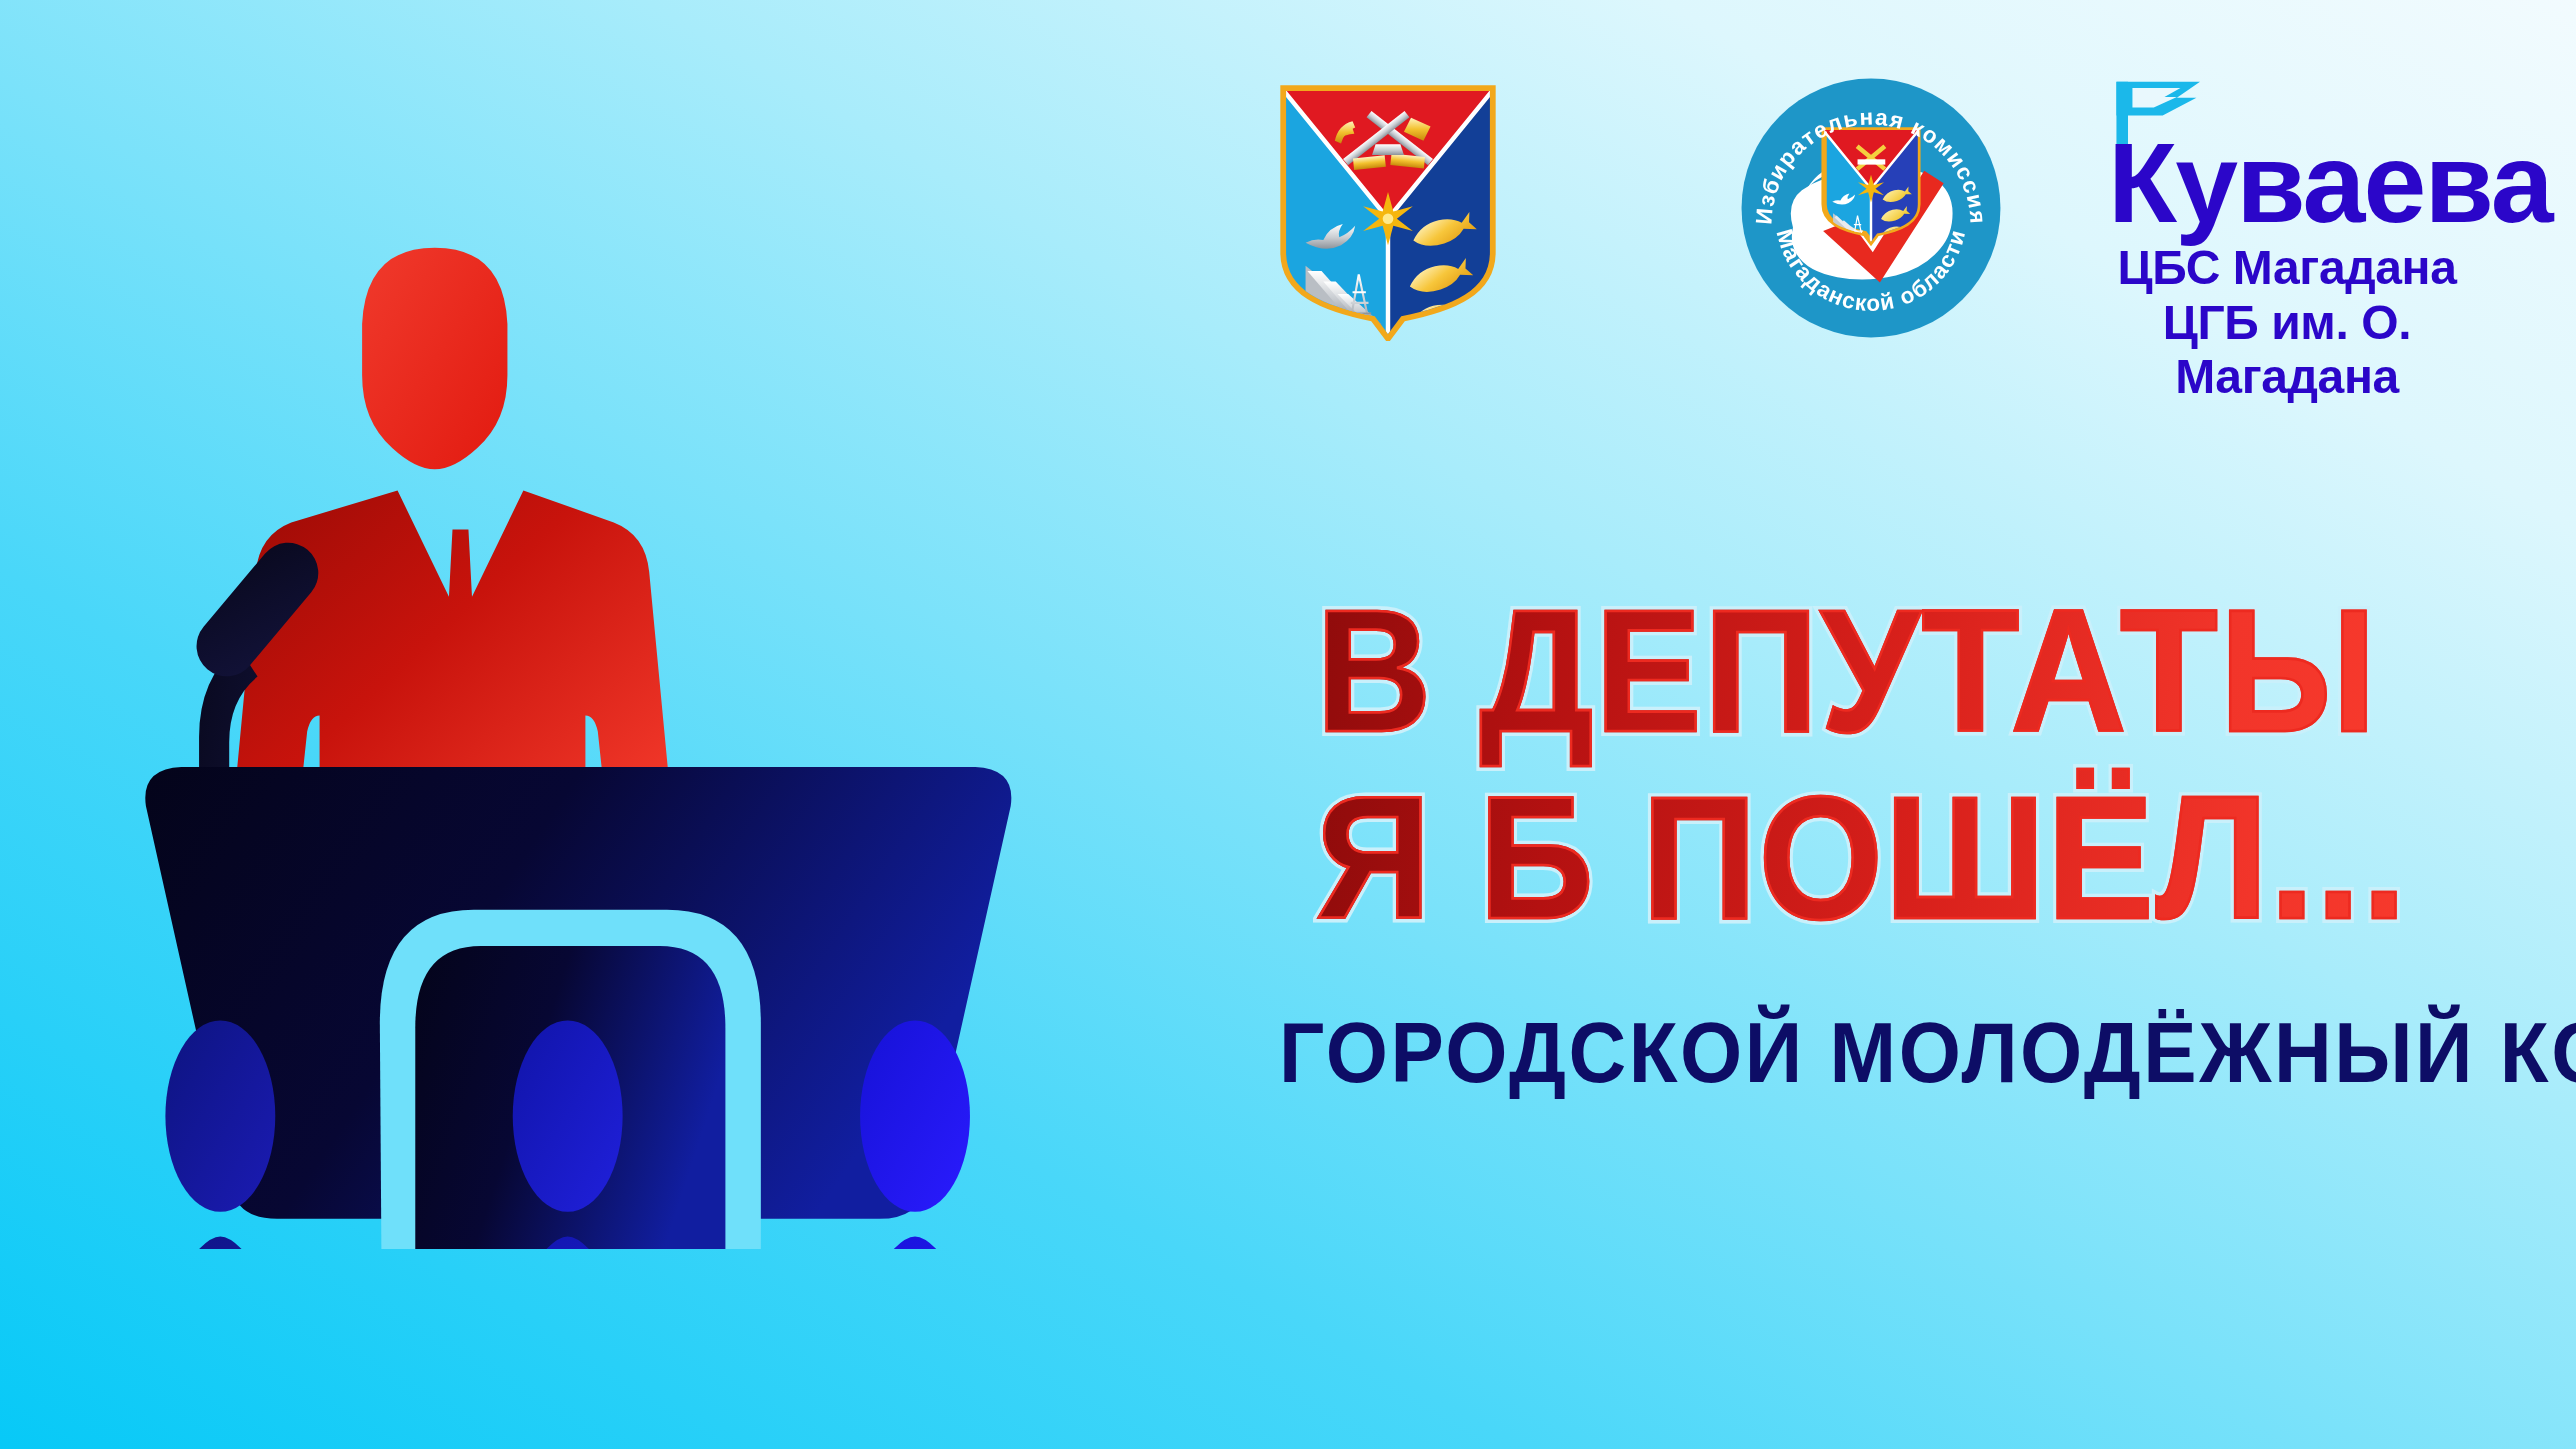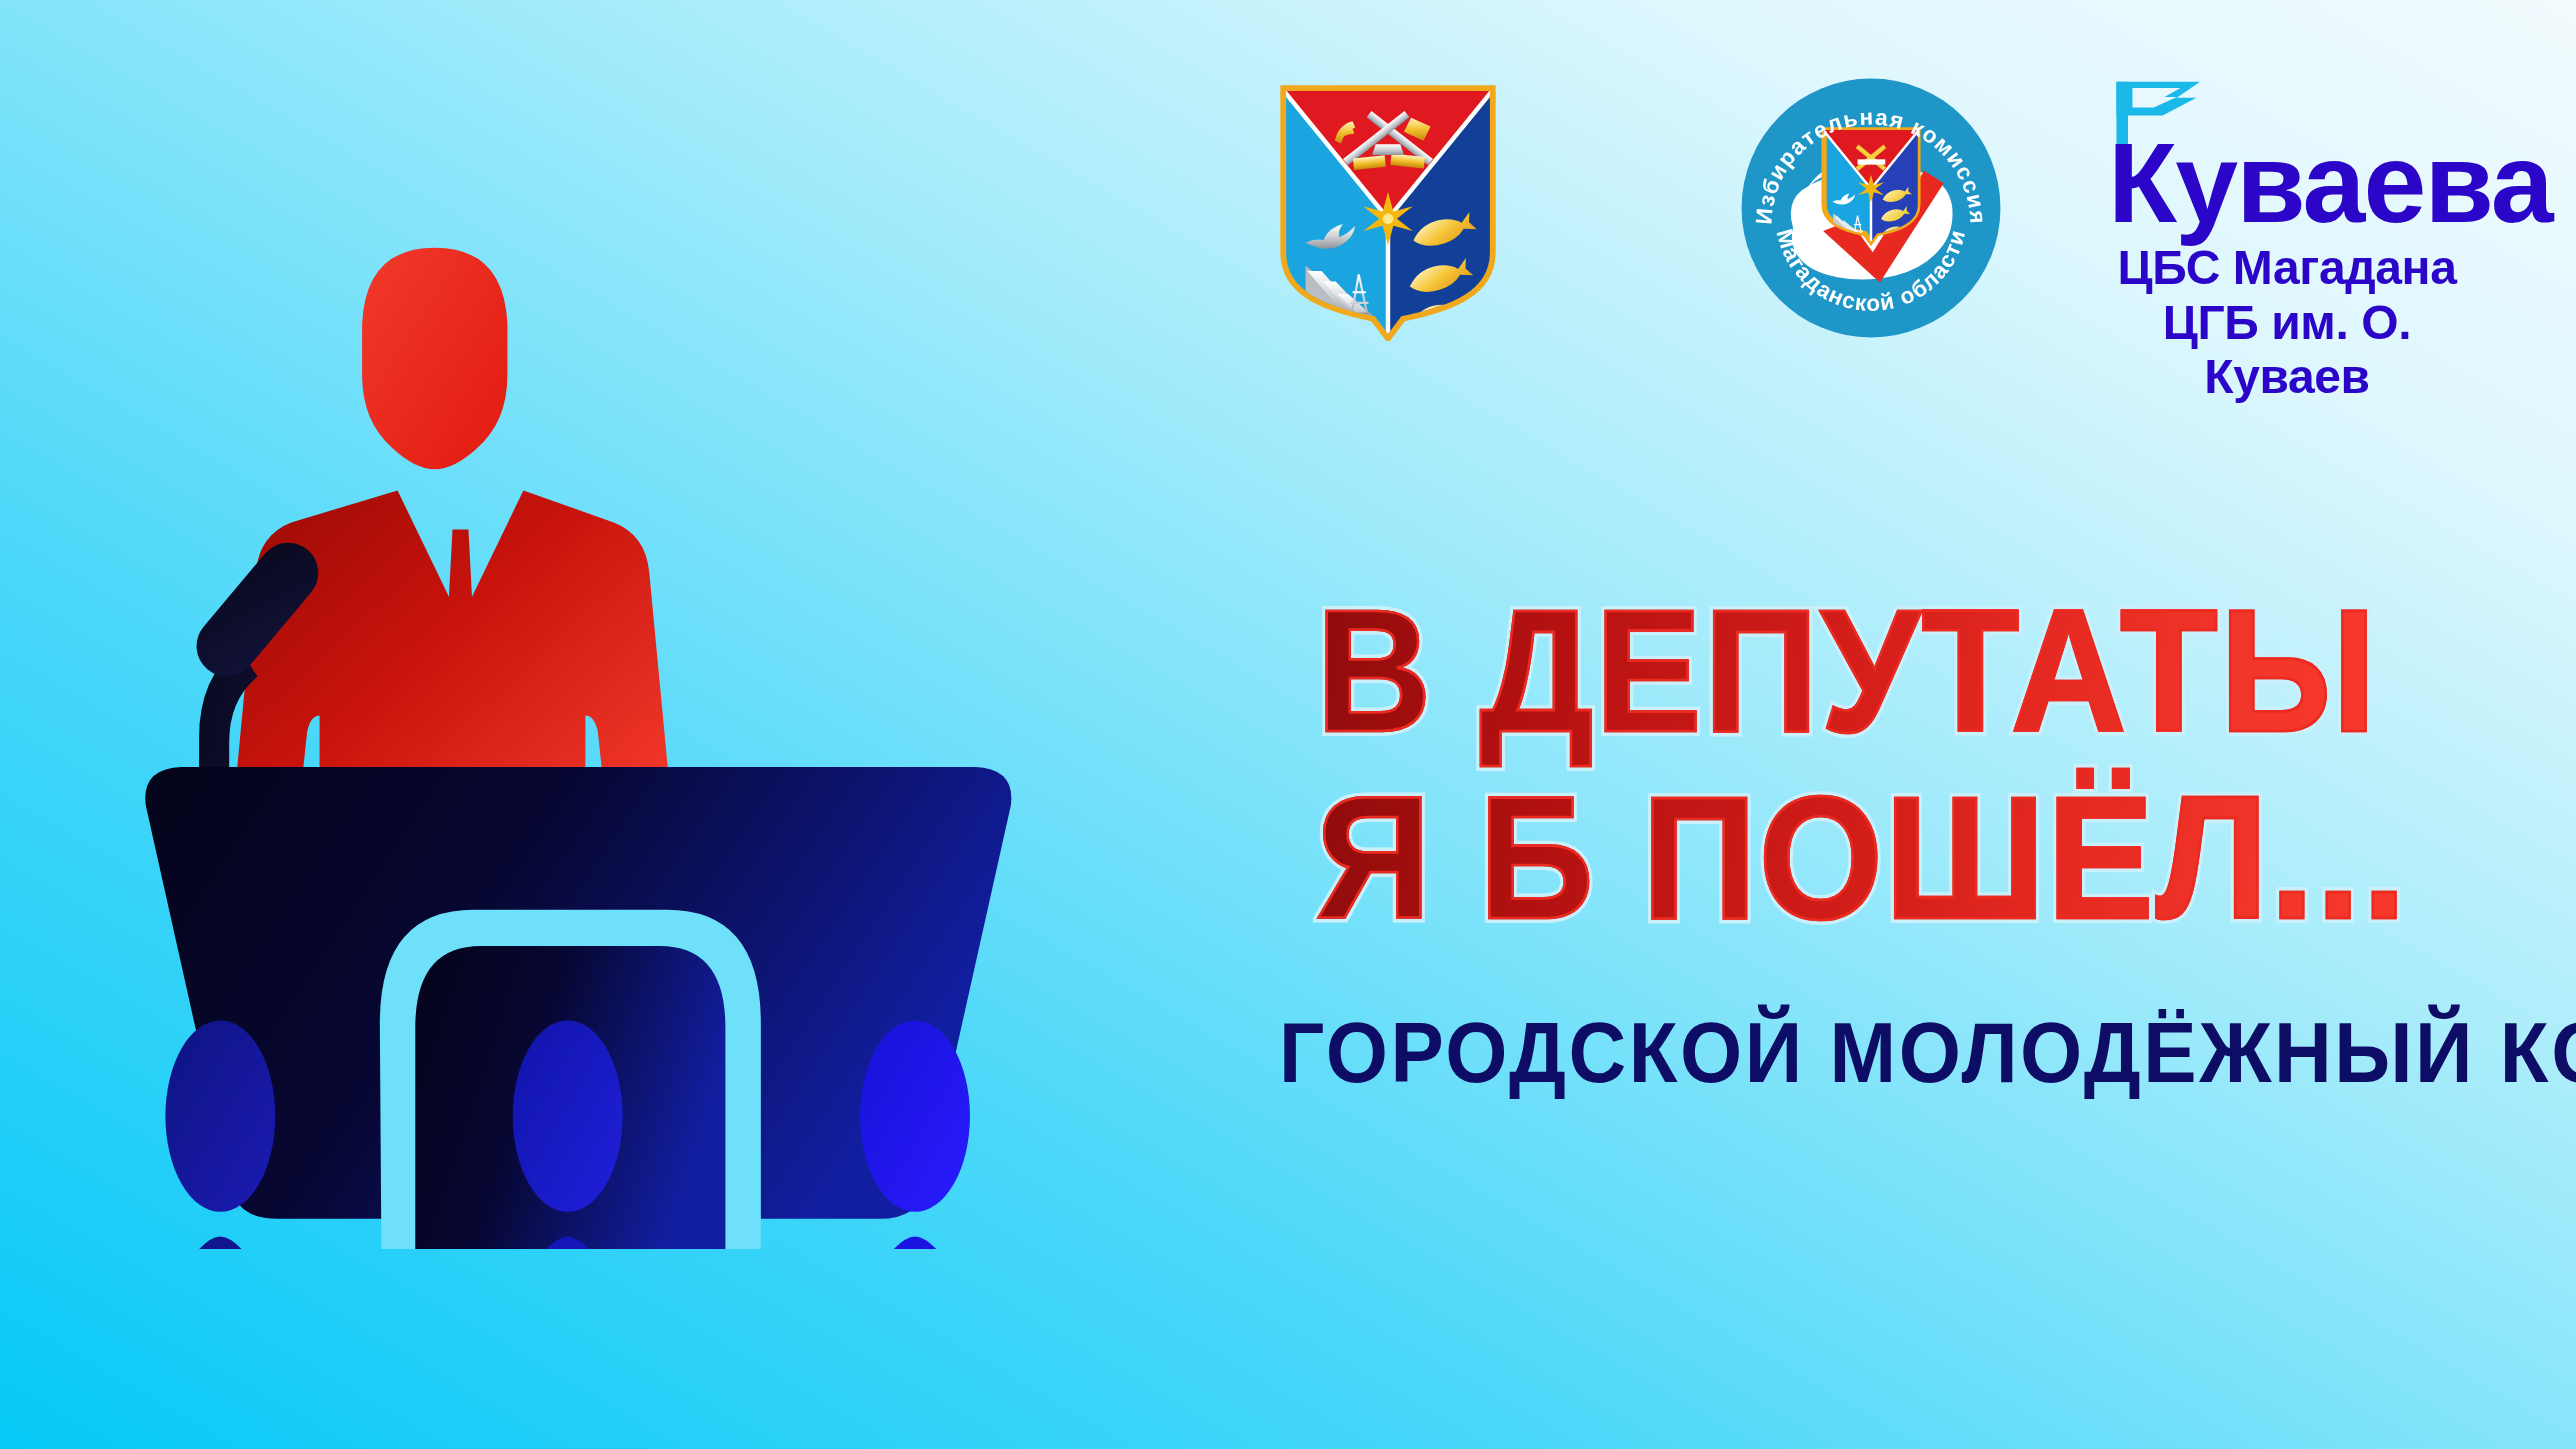--- a/index.html
+++ b/index.html
@@ -309,21 +309,21 @@
 
     <div id="kuvaev-logo">
       <svg id="kuvaev-flag" viewBox="0 0 110 72">
         <path d="M6 2 H100 L74 20 H96 L58 40 H6 Z" fill="#1BB8EA"></path>
         <rect x="6" y="2" width="13" height="70" fill="#1BB8EA"></rect>
         <path d="M22 10 H82 L62 20 H80 L50 33 H22 Z" fill="#CFEFFA" opacity="0"></path>
         <path d="M24 9 H78 L60 19 H74 L48 31 H24 Z" fill="#E9F8FD"></path>
       </svg>
       <div id="kuvaev-wordmark">Куваева</div>
       <div class="kuvaev-sub">ЦБС Магадана</div>
-      <div class="kuvaev-sub">ЦГБ им. О. Куваев</div>
+      <div class="kuvaev-sub">ЦГБ им. О. Магадана</div>
     </div>
   </div>
 
   <div id="headline-block">
     <div class="headline-line" id="headline-line-1">
       <span class="halo">В ДЕПУТАТЫ</span>
       <span class="fill">В ДЕПУТАТЫ</span>
     </div>
     <div class="headline-line" id="headline-line-2">
       <span class="halo">Я Б ПОШЁЛ...</span>

